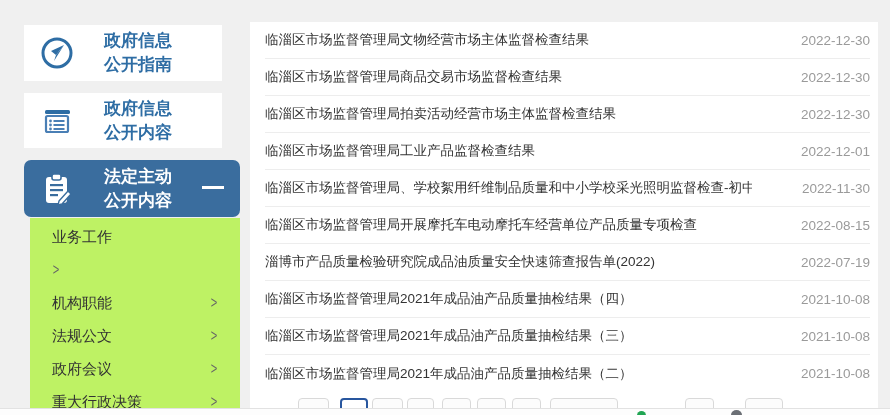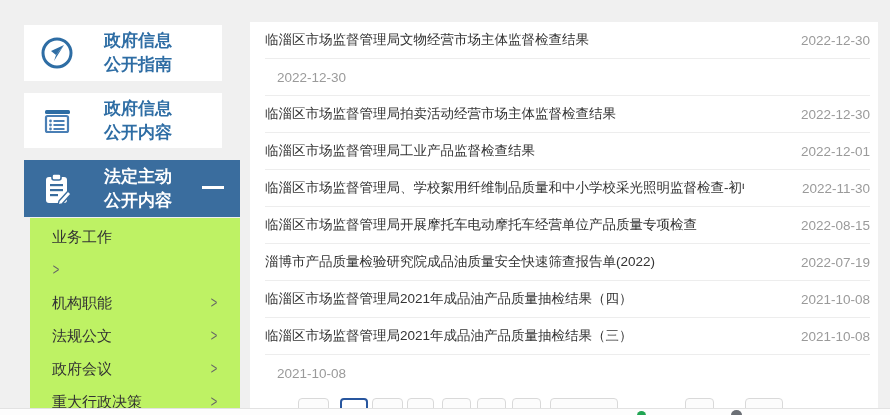--- a/index.html
+++ b/index.html
@@ -18,21 +18,21 @@
   .submenu { position:absolute; left:30px; top:218px; width:210px; height:228px; background:#bef264; padding-top:2px; }
   .submenu-item { height:33px; line-height:33px; padding:0 22px; font-size:15px; color:#333;
                   display:flex; justify-content:space-between; align-items:center; cursor:pointer; }
   .submenu-item .chev { color:#666; font-size:14px; transform:scale(.8,1.15); }
 
   
   .content { position:absolute; left:250px; top:22px; width:628px; height:386px; background:#fff; }
   .rows { padding:0 8px 0 15px; }
   .row { height:37px; display:flex; align-items:center; border-bottom:1px solid #ededed; cursor:pointer;gap:46px; }
   .row-title { flex:1; font-size:13.5px; color:#333; white-space:nowrap; overflow:hidden; }
-  .row-date { font-size:13.5px; color:#9a9a9a; margin-left:12px; white-space:nowrap; }
+  .row-date { font-size:13.5px; color:#9a9a9a; margin-left:4px; white-space:nowrap; }
 
   
   .pg-btn { position:absolute; top:376px; height:30px; background:#fcfcfc; border:1px solid #d9d9d9;
             border-radius:4px 4px 0 0; cursor:pointer; }
   .pg-btn.active { background:#fff; border:2px solid #28569e; }
 
   
   .fold-strip { position:absolute; left:0; top:408px; width:890px; height:7px; background:#fdfdfd;
                 border-top:1px solid #e2e2e2; z-index:10; }
   .frag-green { position:absolute; left:637px; top:411px; width:9px; height:9px; border-radius:50%;
@@ -73,21 +73,21 @@
         <rect x="14.5" y="21" width="11" height="2" fill="#4a7fb5"></rect>
         <rect x="14.5" y="25" width="11" height="2" fill="#4a7fb5"></rect>
       </svg>
     </span>
     <span class="label">
       <span>政府信息</span><br>
       <span>公开内容</span>
     </span>
   </div>
 
-  <div class="side-card active" style="top:160px; height:57px;">
+  <div class="side-card active" style="top:160px; height:57px;border-radius:7px;">
     <span class="icon-wrap">
       <svg width="36" height="36" viewBox="0 0 36 36">
         <rect x="7" y="6" width="21" height="26" rx="3" fill="#fff"></rect>
         <rect x="13" y="3" width="9" height="6" rx="2" fill="#fff" stroke="#3a6d9e" stroke-width="1.6"></rect>
         <rect x="11" y="13" width="13" height="2.2" fill="#3a6d9e"></rect>
         <rect x="11" y="18" width="13" height="2.2" fill="#3a6d9e"></rect>
         <rect x="11" y="23" width="8" height="2.2" fill="#3a6d9e"></rect>
         <path d="M20 30 L29 20 L32 23 L23 33 L19 34 Z" fill="#fff" stroke="#3a6d9e" stroke-width="1.4"></path>
       </svg>
     </span>
@@ -124,20 +124,21 @@
     </div>
   </div>
 
   <div class="content">
     <div class="rows">
       <div class="row">
         <span class="row-title">临淄区市场监督管理局文物经营市场主体监督检查结果</span>
         <span class="row-date">2022-12-30</span>
       </div>
       <div class="row">
+        <span class="row-title">临淄区市场监督管理局商品交易市场监督检查结果</span>
         <span class="row-date">2022-12-30</span>
       </div>
       <div class="row">
         <span class="row-title">临淄区市场监督管理局拍卖活动经营市场主体监督检查结果</span>
         <span class="row-date">2022-12-30</span>
       </div>
       <div class="row">
         <span class="row-title">临淄区市场监督管理局工业产品监督检查结果</span>
         <span class="row-date">2022-12-01</span>
       </div>
@@ -155,20 +156,21 @@
       </div>
       <div class="row">
         <span class="row-title">临淄区市场监督管理局2021年成品油产品质量抽检结果（四）</span>
         <span class="row-date">2021-10-08</span>
       </div>
       <div class="row">
         <span class="row-title">临淄区市场监督管理局2021年成品油产品质量抽检结果（三）</span>
         <span class="row-date">2021-10-08</span>
       </div>
       <div class="row" style="border-bottom:none;">
+        <span class="row-title">临淄区市场监督管理局2021年成品油产品质量抽检结果（二）</span>
         <span class="row-date">2021-10-08</span>
       </div>
     </div>
 
     <div class="pg-btn" style="left:48px;  width:31px;"></div>
     <div class="pg-btn active" style="left:90px; width:28px;"></div>
     <div class="pg-btn" style="left:122px; width:31px;"></div>
     <div class="pg-btn" style="left:157px; width:27px;"></div>
     <div class="pg-btn" style="left:192px; width:29px;"></div>
     <div class="pg-btn" style="left:227px; width:29px;"></div>

